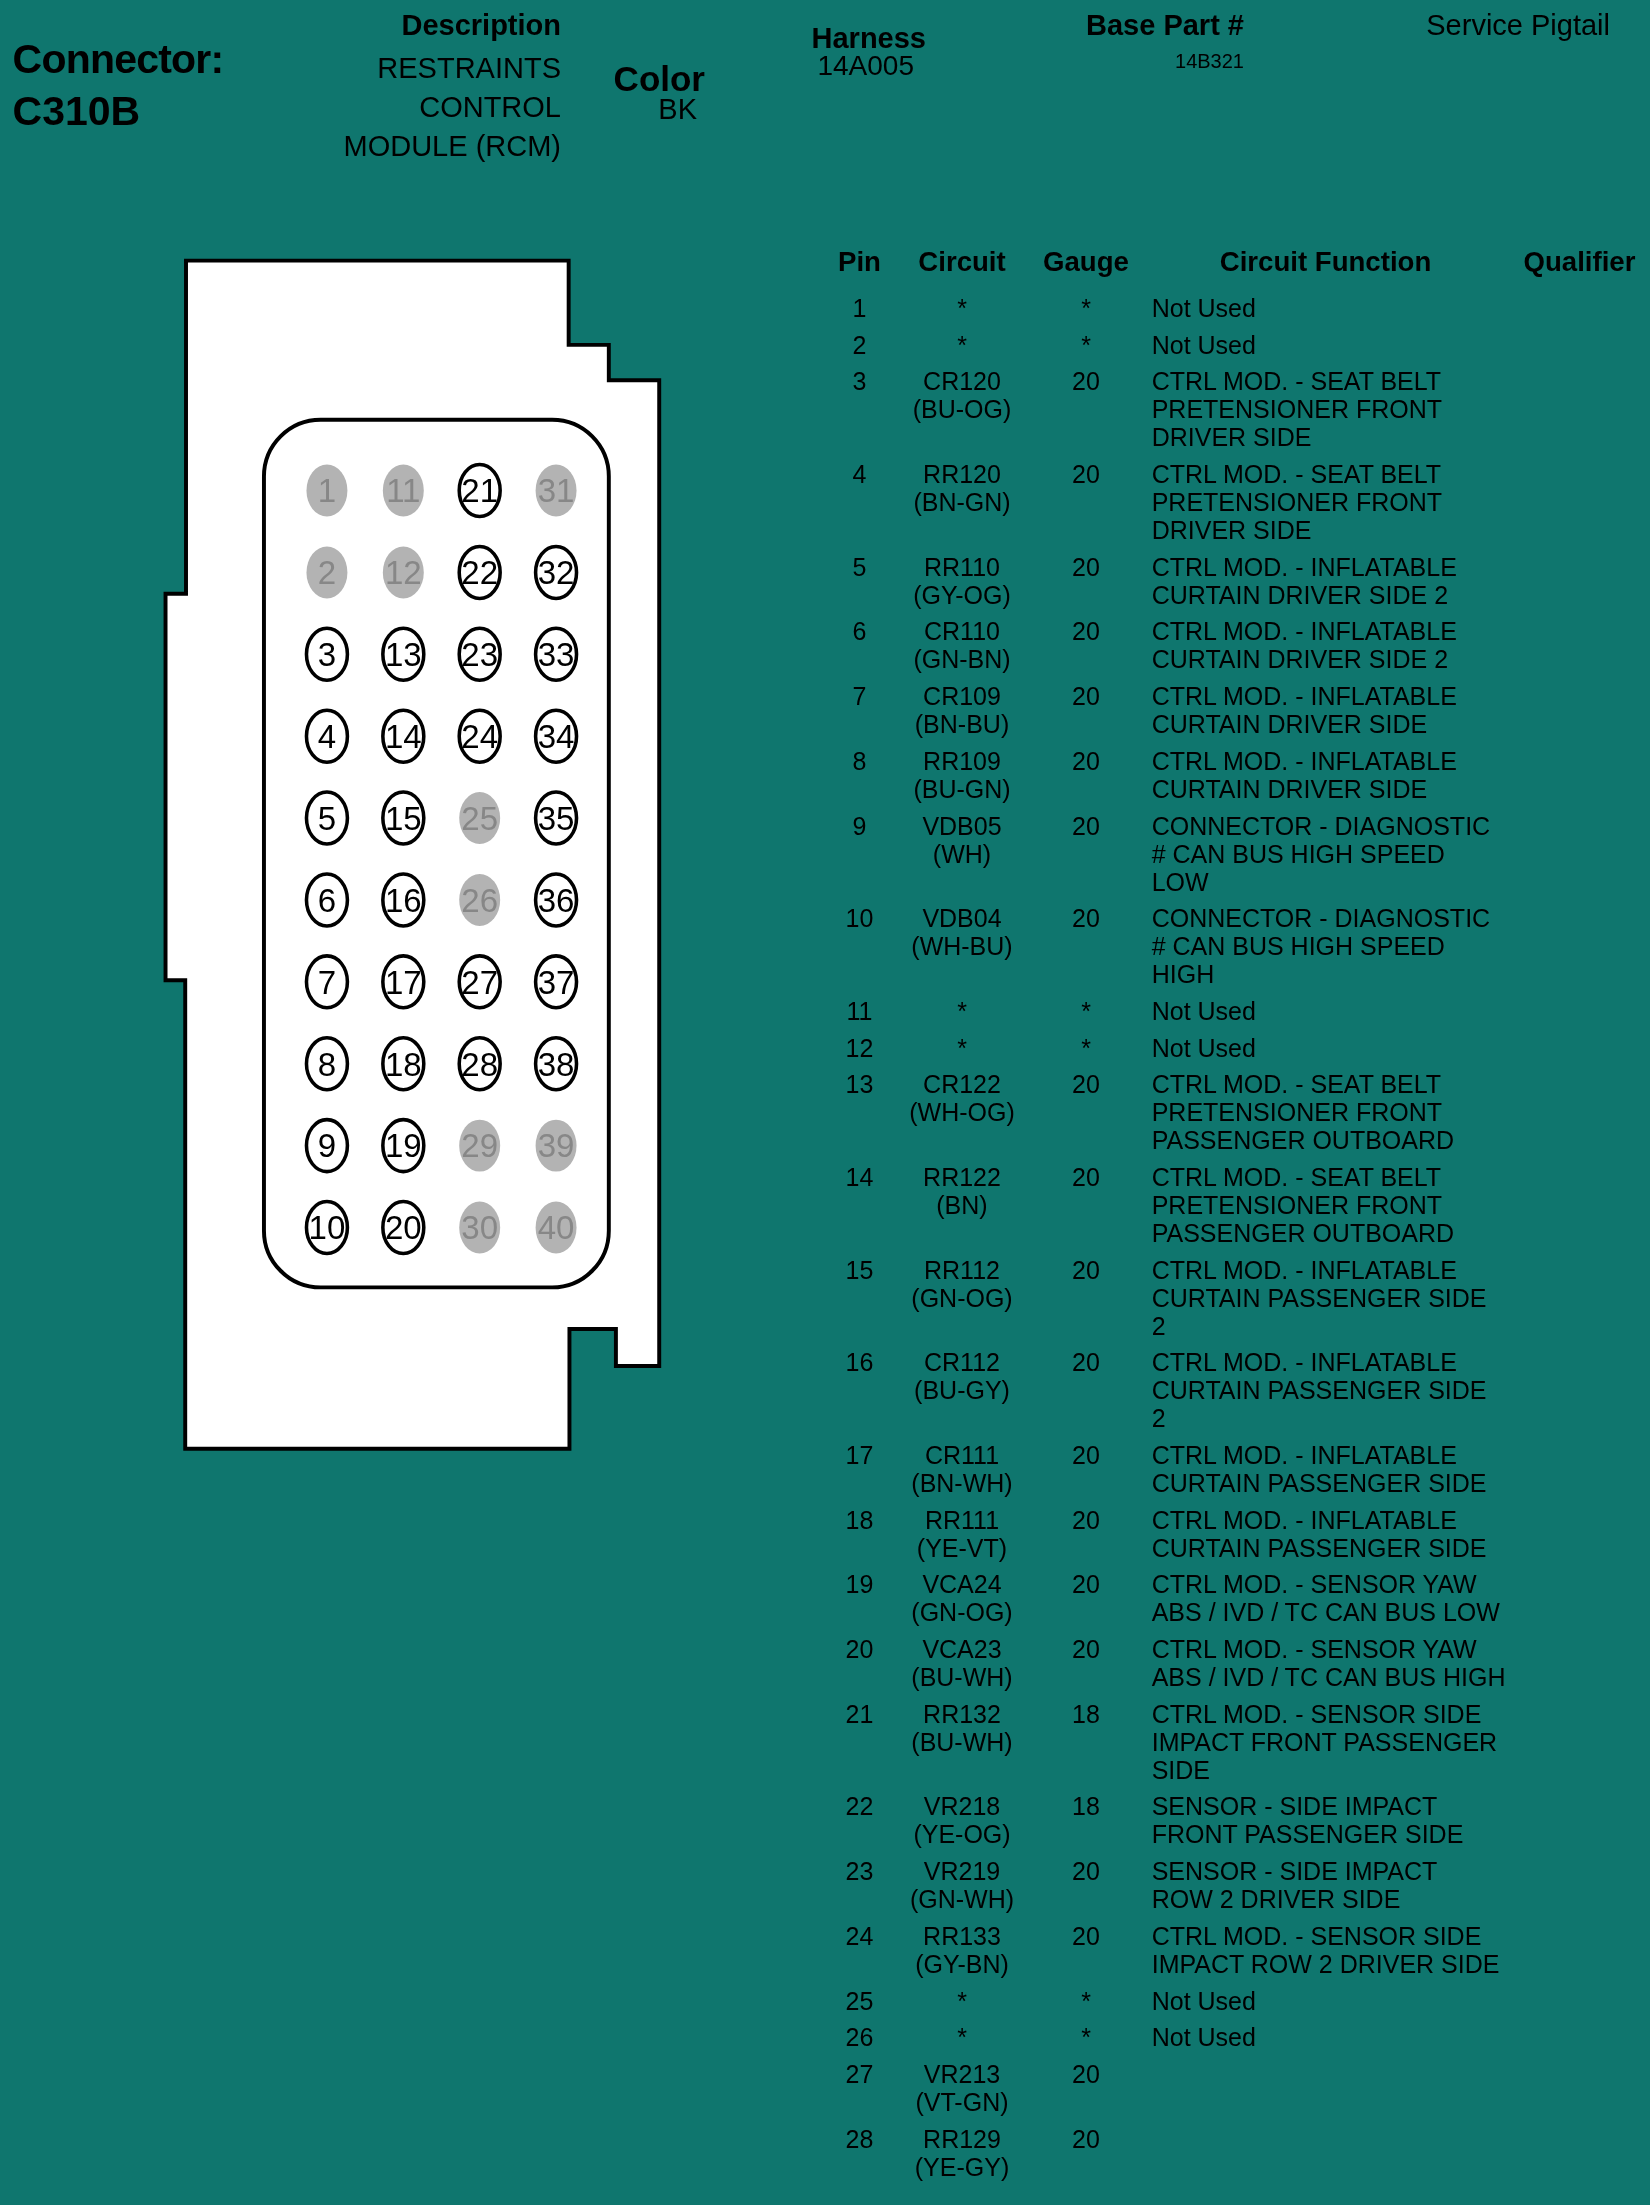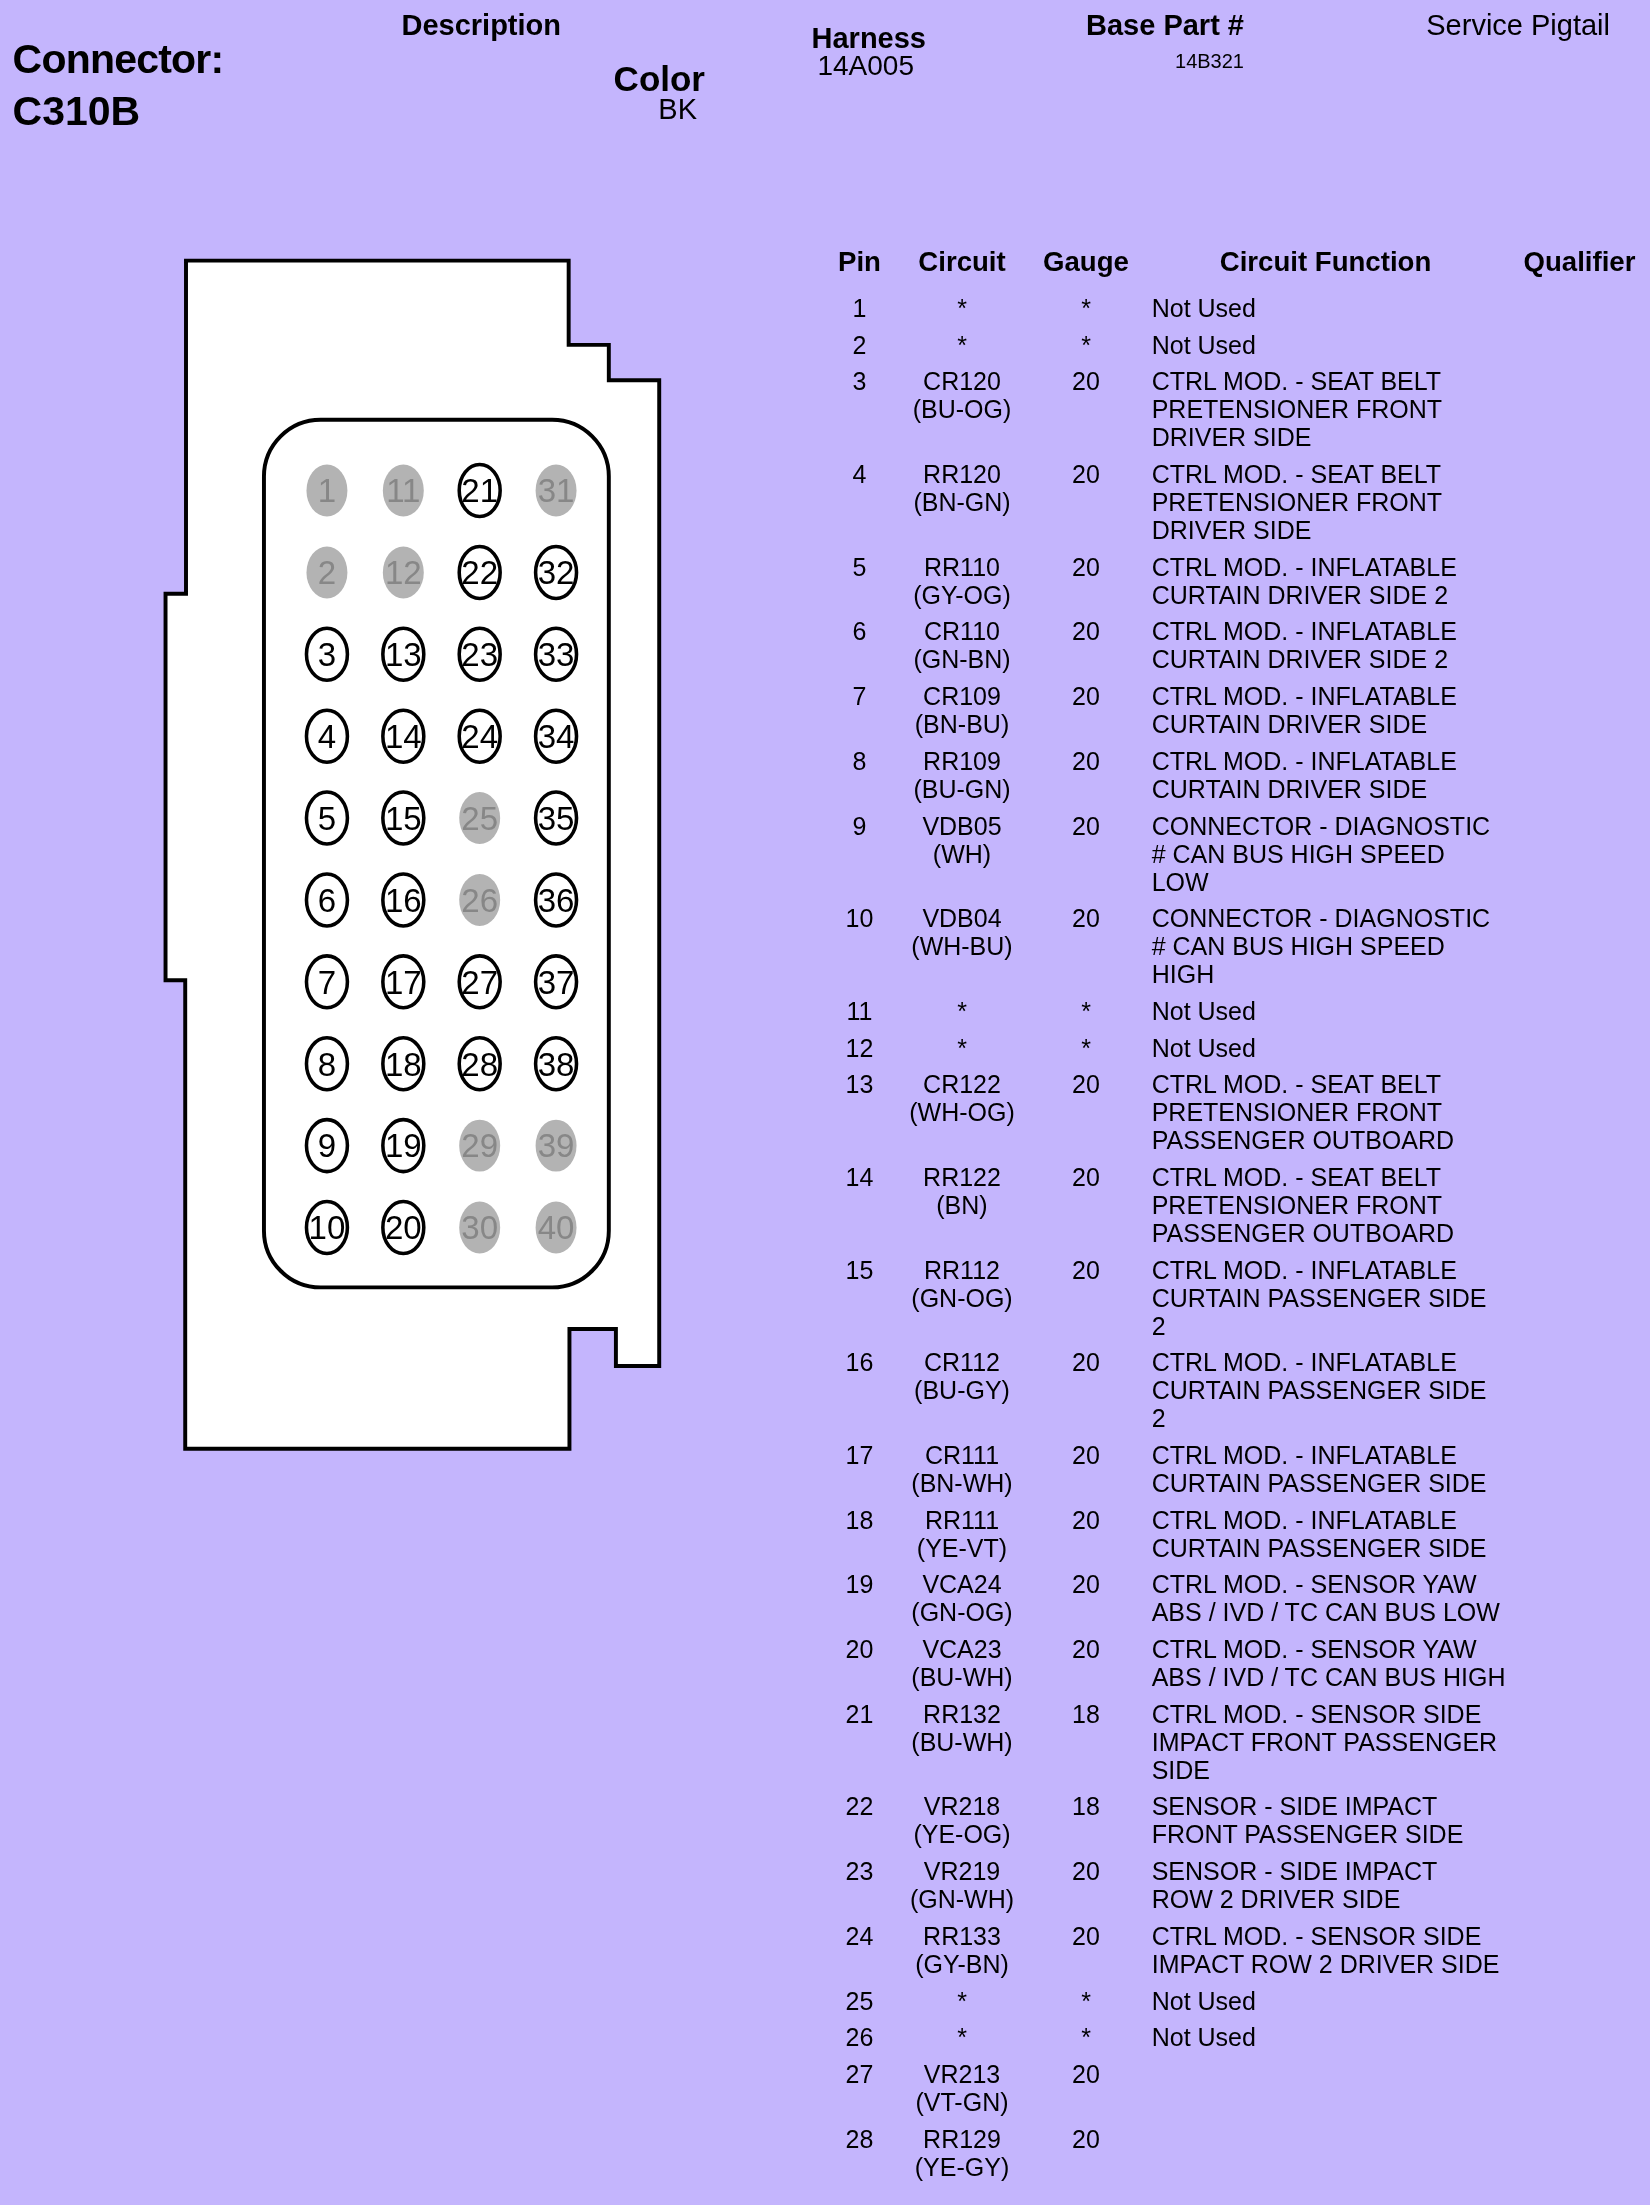--- a/index.html
+++ b/index.html
@@ -1,16 +1,16 @@
 <!DOCTYPE html>
 <html style="font-size:12.6px"><head>
 <meta charset="utf-8">
 <style>
   html,body{margin:0;padding:0;background:#ffffff;}
-  #page{position:relative;width:1651px;height:2205px;background:#c4b5fd;overflow:hidden;
+  #page{position:relative;width:1651px;height:2205px;background:#0f766e;overflow:hidden;
         font-family:"Liberation Sans",sans-serif;color:#000;}
   .abs{position:absolute;}
   .ctr{text-align:right;}
 
   
   #connector-label{left:12.6px;top:36px;font-size:41px;font-weight:bold;letter-spacing:-0.8px;}
   #connector-id{left:12.6px;top:88px;font-size:41px;font-weight:bold;}
   #desc-col{left:276px;top:9.4px;width:285px;font-size:29px;font-weight:bold;}
   #desc-lines{left:276px;top:49px;width:285px;font-size:29px;line-height:39px;}
   #color-col{left:571px;top:59px;width:134px;font-size:35px;font-weight:bold;}
@@ -45,20 +45,25 @@
 </style>
 </head>
 <body>
 
 <div id="page">
 
   <div class="abs" id="connector-label">Connector:</div>
   <div class="abs" id="connector-id">C310B</div>
 
   <div class="abs ctr" id="desc-col">Description</div>
+  <div class="abs ctr" id="desc-lines">
+    <div>RESTRAINTS</div>
+    <div>CONTROL</div>
+    <div>MODULE (RCM)</div>
+  </div>
 
   <div class="abs ctr" id="color-col">Color</div>
   <div class="abs ctr" id="color-val">BK</div>
 
   <div class="abs ctr" id="harness-col">Harness</div>
   <div class="abs ctr" id="harness-val">14A005</div>
 
   <div class="abs ctr" id="basepart-col">Base Part #</div>
   <div class="abs ctr" id="basepart-val">14B321</div>
 

